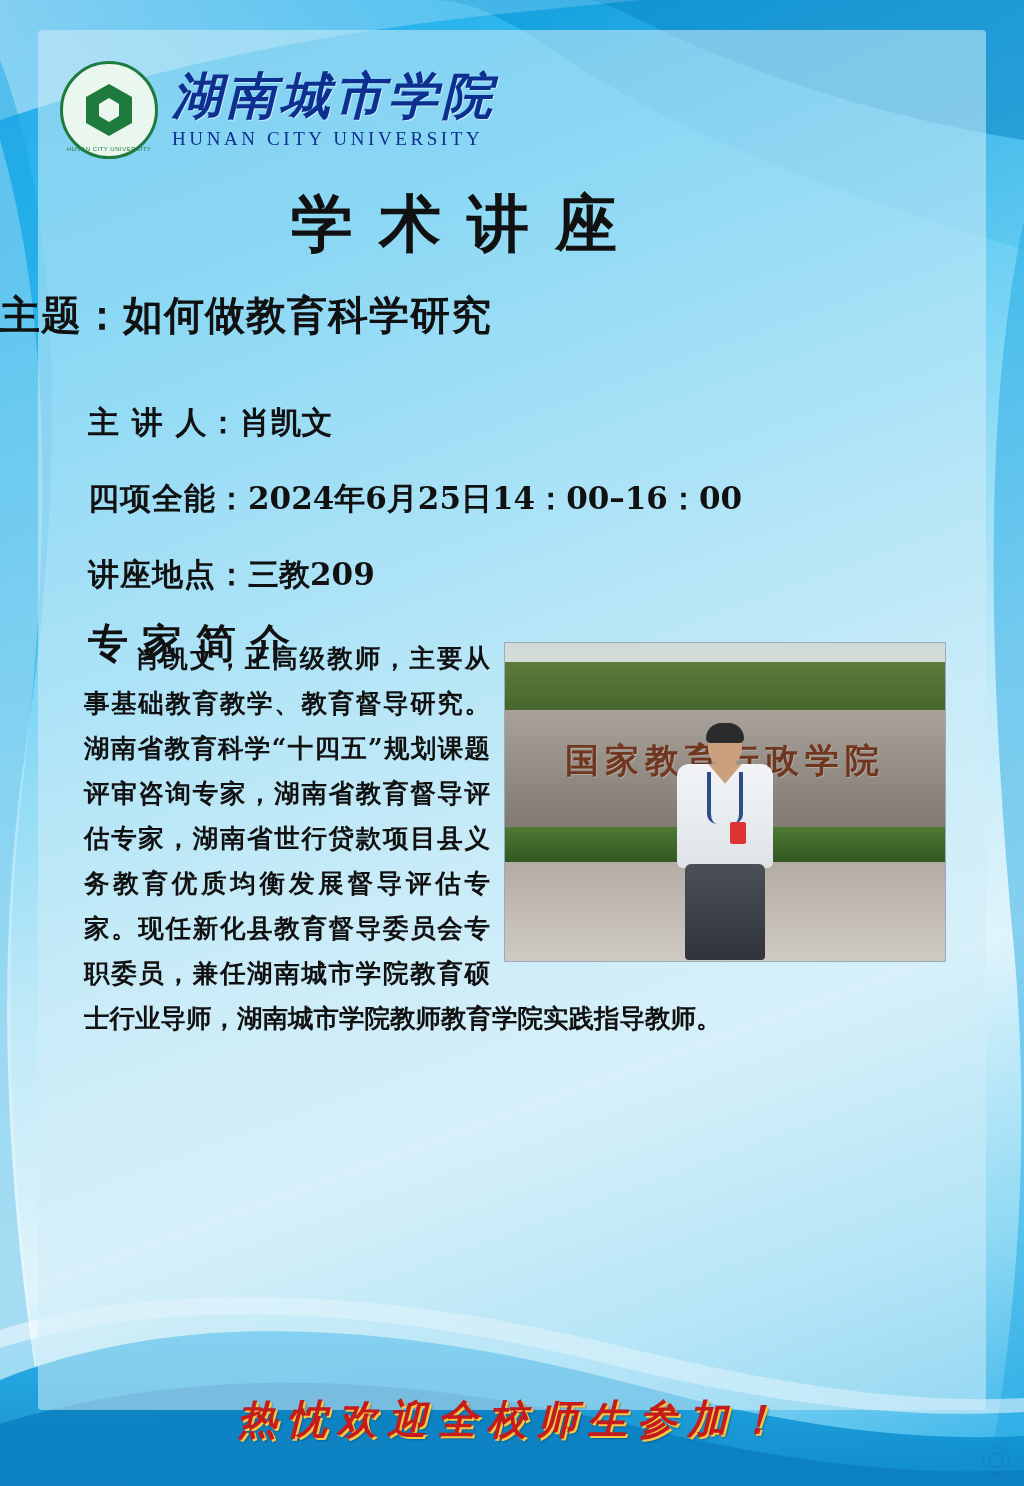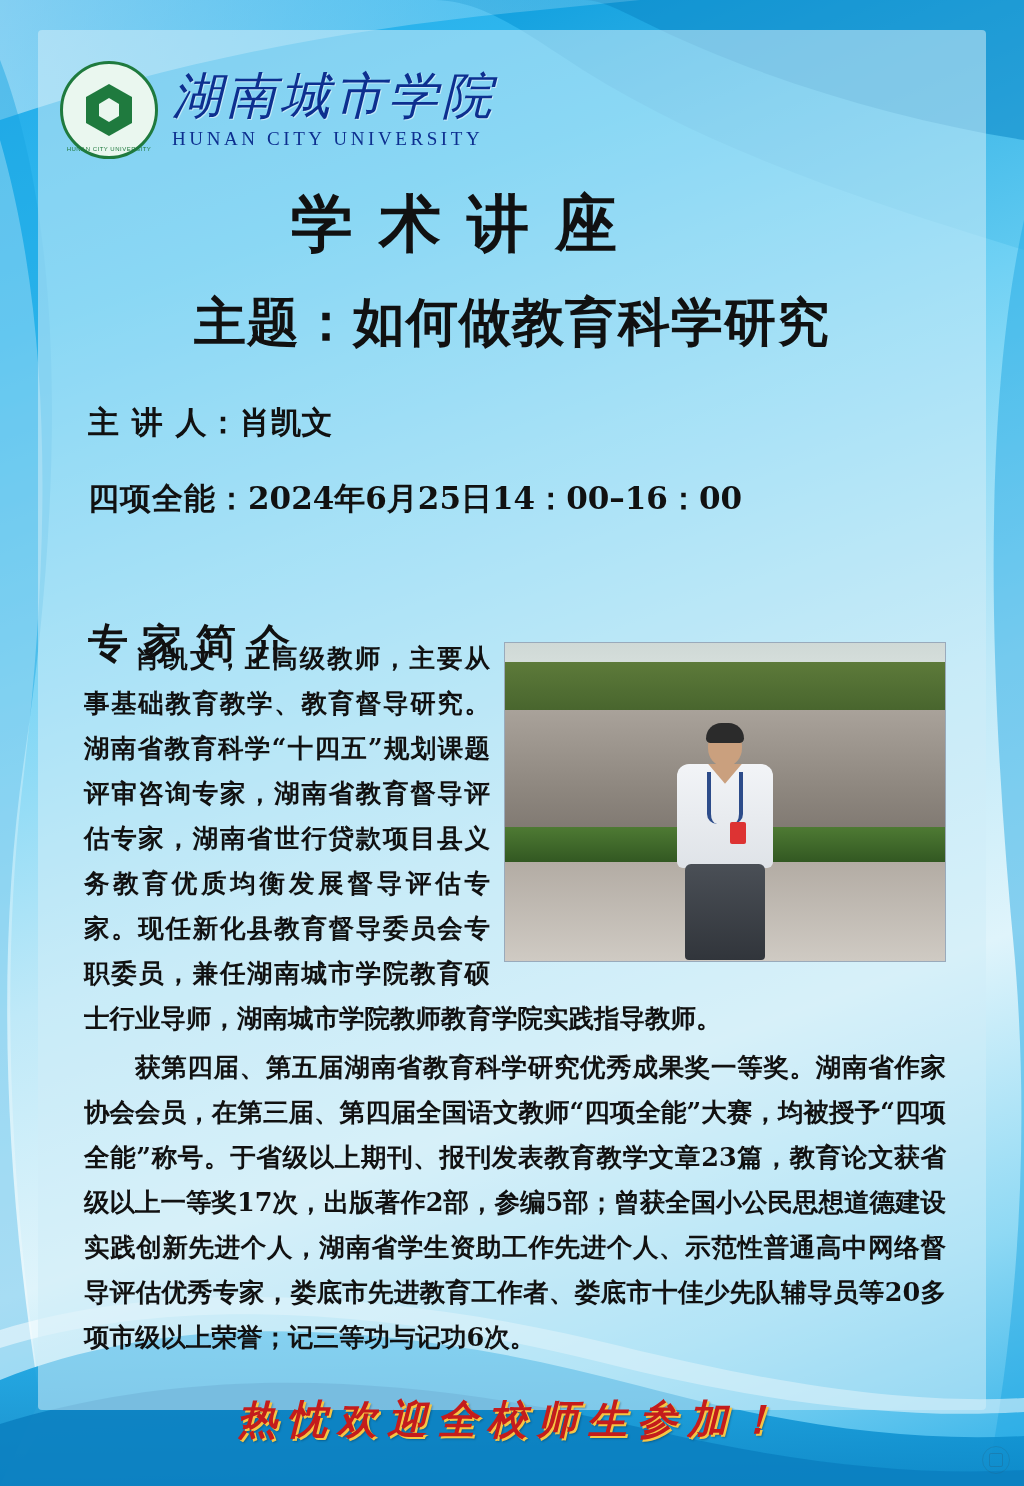--- a/index.html
+++ b/index.html
@@ -90,21 +90,21 @@
     font-family: "Liberation Sans", sans-serif;
   }
   .logo-text {
     display: flex;
     flex-direction: column;
     justify-content: center;
   }
   .logo-cn {
     font-family: "DejaVu Serif", "Liberation Serif", serif;
     font-size: 50px;
-    font-weight: normal;
+    font-weight: bold;
     font-style: italic;
     color: #0d2f8f;
     letter-spacing: 4px;
     line-height: 1.05;
     text-shadow: 1px 1px 0 rgba(255,255,255,0.5);
   }
   .logo-en {
     font-family: "Liberation Serif", serif;
     font-size: 19px;
     letter-spacing: 3.6px;
@@ -124,24 +124,23 @@
     font-size: 62px;
     letter-spacing: 26px;
     text-indent: 26px;
     color: #111;
   }
   .subtitle {
     position: absolute;
     top: 288px;
     left: 0;
     width: 1024px;
-    text-align: center;
-    font-family: "DejaVu Serif", "Liberation Serif", serif;
-    font-weight: bold;
-    font-size: 52px;
+    font-family: "DejaVu Serif", "Liberation Serif", serif;
+    font-weight: bold;
+    font-size: 40px;
     letter-spacing: 1px;
     color: #111;
   }
 
   
   .meta {
     position: absolute;
     left: 88px;
     top: 368px;
     width: 860px;
@@ -367,41 +366,44 @@
   <div class="main-title">学术讲座</div>
   <div class="subtitle">主题：如何做教育科学研究</div>
 
   <div class="meta">
     <div class="meta-row">
       <span class="lbl">主 讲 人：</span><span class="val">肖凯文</span>
     </div>
     <div class="meta-row">
       <span class="lbl">四项全能：</span><span class="val">2024年6月25日14：00–16：00</span>
     </div>
+    <div class="meta-row">
+      <span class="lbl">讲座地点：</span><span class="val">三教209</span>
+    </div>
   </div>
 
   <div class="section-title">专家简介</div>
 
   <div class="body-text">
     <div class="photo">
       <div class="sky"></div>
       <div class="trees"></div>
       <div class="wall"></div>
+      <div class="wall-text">国家教育行政学院</div>
       <div class="hedge"></div>
       <div class="ground"></div>
       <div class="person">
         <div class="shirt"></div>
         <div class="pants"></div>
         <div class="head"></div>
         <div class="hair"></div>
         <div class="collar"></div>
         <div class="lanyard"></div>
         <div class="badge"></div>
       </div>
     </div>
     <p>肖凯文，正高级教师，主要从事基础教育教学、教育督导研究。湖南省教育科学“十四五”规划课题评审咨询专家，湖南省教育督导评估专家，湖南省世行贷款项目县义务教育优质均衡发展督导评估专家。现任新化县教育督导委员会专职委员，兼任湖南城市学院教育硕士行业导师，湖南城市学院教师教育学院实践指导教师。</p>
-    <p>获第四届、第五届湖南省教育科学研究优秀成果奖一等奖。湖南省作家协会会员，在第三届、第四届全国语文教师“四项全能”大赛，均被授予“四项全能”称号。于省级以上期刊、报刊发表教育教学文章23篇，教育论文获省级以上一等奖17次，出版著作2部，参编5部；曾获全国小公民思想道德建设实践创新先进个人，湖南省学生资助工作先进个人、示范性普通高中网络督导评估优秀专家，娄底市先进教育工作者、娄底市十佳少先队辅导员等20多项市级以上荣誉；记三等功与记功6次。</p>
   </div>
 
   <div class="slogan">热忱欢迎全校师生参加！</div>
 
   <div class="corner-mark"></div>
 </div>
 
 </body></html>

